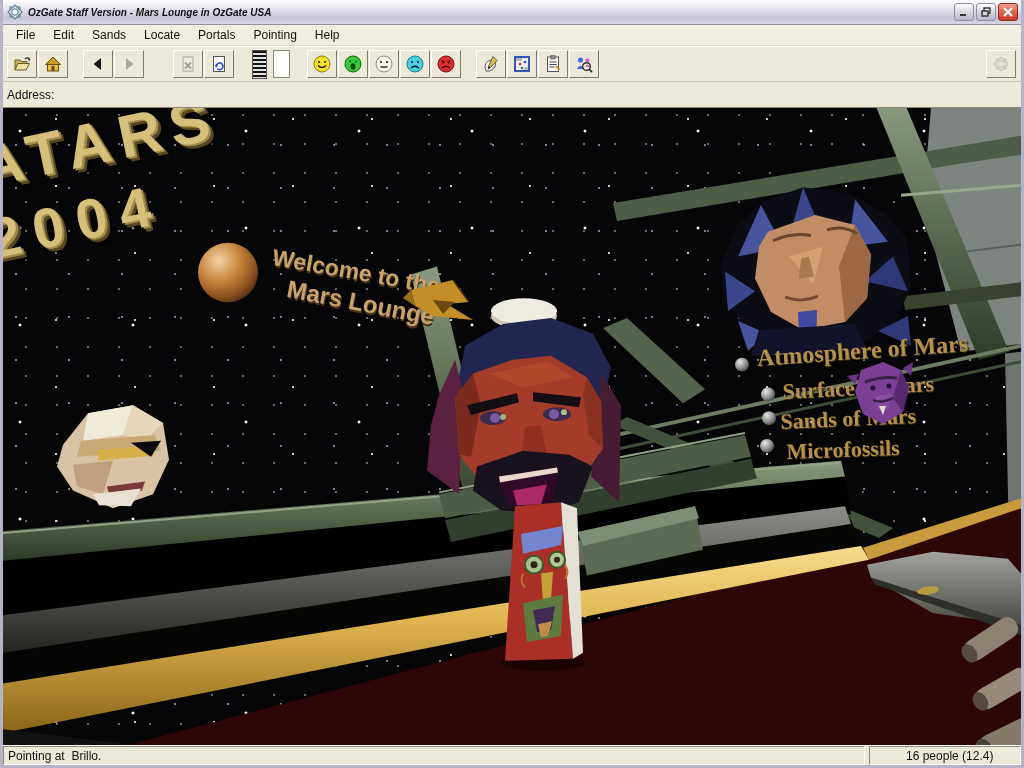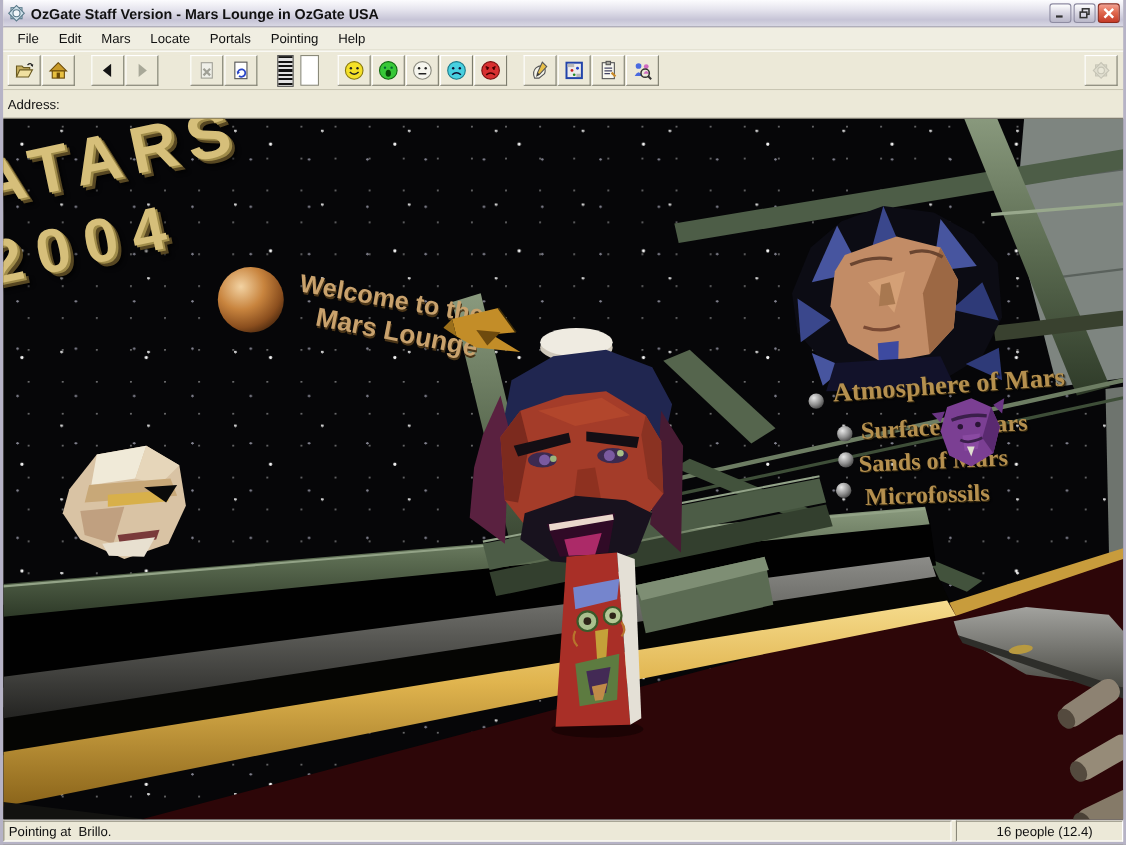--- a/index.html
+++ b/index.html
@@ -4,21 +4,21 @@
 <style>
   html,body{margin:0;padding:0;background:#000;}
   body{width:1024px;height:768px;overflow:hidden;font-family:"Liberation Sans",sans-serif;}
   .window{width:1024px;height:768px;box-sizing:border-box;display:flex;flex-direction:column;
     background:#ece9d8;border-left:3px solid #b6b3c6;border-right:3px solid #b6b3c6;border-bottom:3px solid #b6b3c6;}
   
   .titlebar{height:24px;flex:0 0 24px;display:flex;align-items:center;padding:0 3px 0 4px;
     background:linear-gradient(180deg,#fcfcfe 0%,#e6e5ee 35%,#c6c4d6 75%,#d9d8e4 100%);
     border-bottom:1px solid #8f8da4;}
   .title-icon{width:16px;height:16px;flex:0 0 16px;}
-  .title-text{flex:1;font-size:13px;font-weight:bold;color:#111;margin-left:5px;white-space:nowrap;overflow:hidden;}
+  .title-text{flex:1;font-size:10px;font-weight:bold;color:#111;margin-left:5px;white-space:nowrap;overflow:hidden;font-style:italic;}
   .winbtn{width:20px;height:18px;margin-left:2px;border:1px solid #8e8ca2;border-radius:3px;
     background:linear-gradient(180deg,#ffffff,#d8d6e2 50%,#b9b7c9);display:flex;align-items:center;justify-content:center;padding:0;}
   .winbtn.close{background:linear-gradient(180deg,#f4a091,#e06a50 45%,#c43a28);border-color:#8c2a1c;}
   
   .menubar{height:20px;flex:0 0 20px;display:flex;align-items:center;padding:0 4px;font-size:12px;color:#111;
     background:#f0eee2;border-bottom:1px solid #d8d5c4;}
   .menu-item{padding:13px 9px;cursor:default;}
   
   .toolbar{height:34px;flex:0 0 34px;display:flex;align-items:center;padding:0 4px;background:#ece9d8;
     border-top:1px solid #ffffff;border-bottom:1px solid #c6c3b0;}
@@ -99,21 +99,21 @@
     <button class="winbtn close" aria-label="close">
       <svg width="12" height="12" viewBox="0 0 12 12">
         <path d="M2,2 L10,10 M10,2 L2,10" stroke="#fff" stroke-width="2.2"></path>
         </svg>
     </button>
   </div>
 
   <div class="menubar">
     <span class="menu-item">File</span>
     <span class="menu-item">Edit</span>
-    <span class="menu-item">Mars</span>
+    <span class="menu-item">Sands</span>
     <span class="menu-item">Locate</span>
     <span class="menu-item">Portals</span>
     <span class="menu-item">Pointing</span>
     <span class="menu-item">Help</span>
   </div>
 
   <div class="toolbar">
     <button class="tb-btn">
       <svg width="20" height="20" viewBox="0 0 20 20">
         <path d="M3,16 V6 h5 l1.5,1.5 H15 v2" fill="#c8b060" stroke="#6a5a20"></path>

